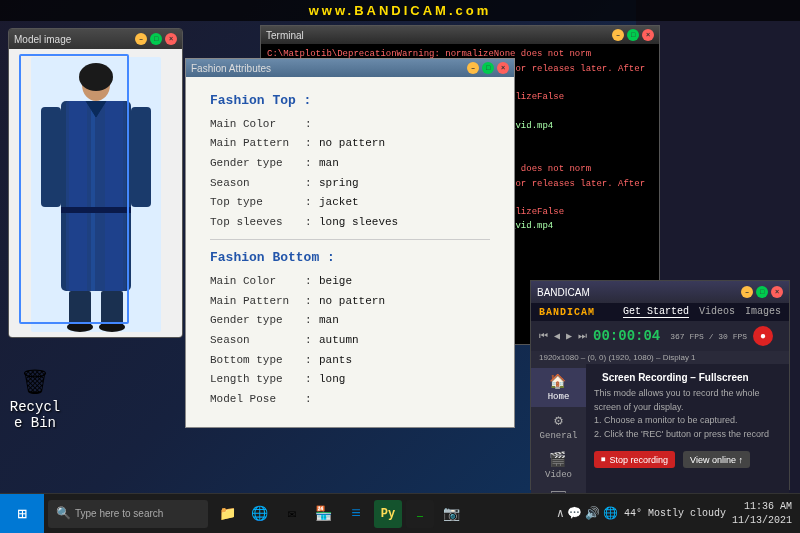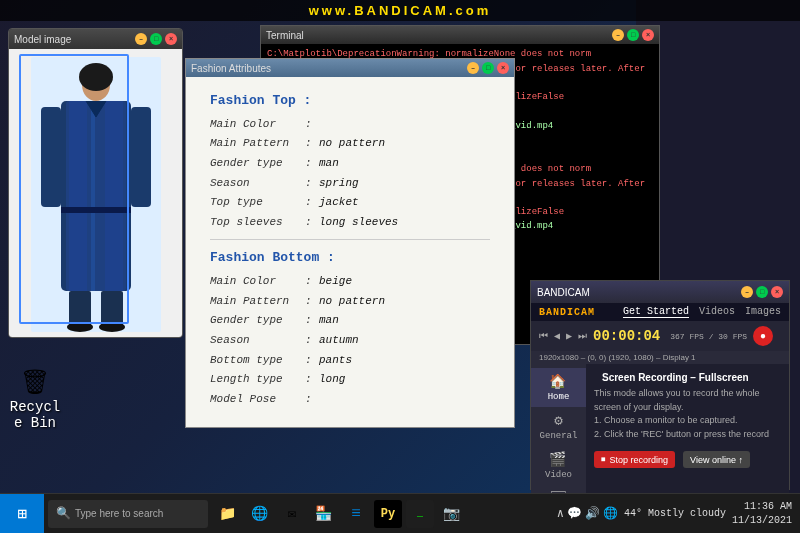--- a/index.html
+++ b/index.html
@@ -239,21 +239,20 @@
       color: #2255aa;
       font-weight: bold;
       font-size: 13px;
       margin-bottom: 4px;
       margin-top: 6px;
     }
     .fashion-row {
       display: flex;
       align-items: center;
       margin-bottom: 2px;
-      font-style: italic;
     }
     .fashion-label {
       width: 95px;
       color: #333;
       font-size: 11px;
     }
     .fashion-colon {
       width: 14px;
       color: #333;
     }
@@ -288,21 +287,21 @@
     }
     .bandicam-title { color: #fff; font-size: 10px; font-family: Arial; }
     .bandicam-controls-bar {
       background: #252535;
       padding: 5px 8px;
       display: flex;
       align-items: center;
       gap: 6px;
     }
     .bandicam-timer {
-      color: #fde047;
+      color: #22c55e;
       font-size: 14px;
       font-weight: bold;
       font-family: 'Courier New';
     }
     .bandicam-rec-btn {
       width: 20px; height: 20px;
       background: #dd2222;
       border-radius: 50%;
       display: flex; align-items: center; justify-content: center;
       cursor: pointer;
@@ -672,21 +671,21 @@
     <div class="taskbar-search">
       <span style="color:#aaa;margin-right:4px;font-size:12px;">🔍</span>
       <span style="color:#aaa;font-size:10px;font-family:Arial;">Type here to search</span>
     </div>
     <div class="taskbar-icons">
       <div class="taskbar-icon" title="File Explorer">📁</div>
       <div class="taskbar-icon" title="Browser">🌐</div>
       <div class="taskbar-icon" title="Email">✉</div>
       <div class="taskbar-icon" title="Store">🏪</div>
       <div class="taskbar-icon" title="VSCode" style="color:#007acc;font-size:16px;">≡</div>
-      <div class="taskbar-icon" title="Python" style="background:#000000;color:#ffdd57;font-size:12px;font-weight:bold;">Py</div>
+      <div class="taskbar-icon" title="Python" style="background:#14532d;color:#ffdd57;font-size:12px;font-weight:bold;">Py</div>
       <div class="taskbar-icon" title="Terminal" style="background:#1e1e1e;color:#00ff00;font-size:10px;">_</div>
       <div class="taskbar-icon" title="Camera">📷</div>
     </div>
     <div class="taskbar-right">
       <div class="taskbar-tray">
         <span class="tray-icon">∧</span>
         <span class="tray-icon">💬</span>
         <span class="tray-icon">🔊</span>
         <span class="tray-icon">🌐</span>
       </div>

